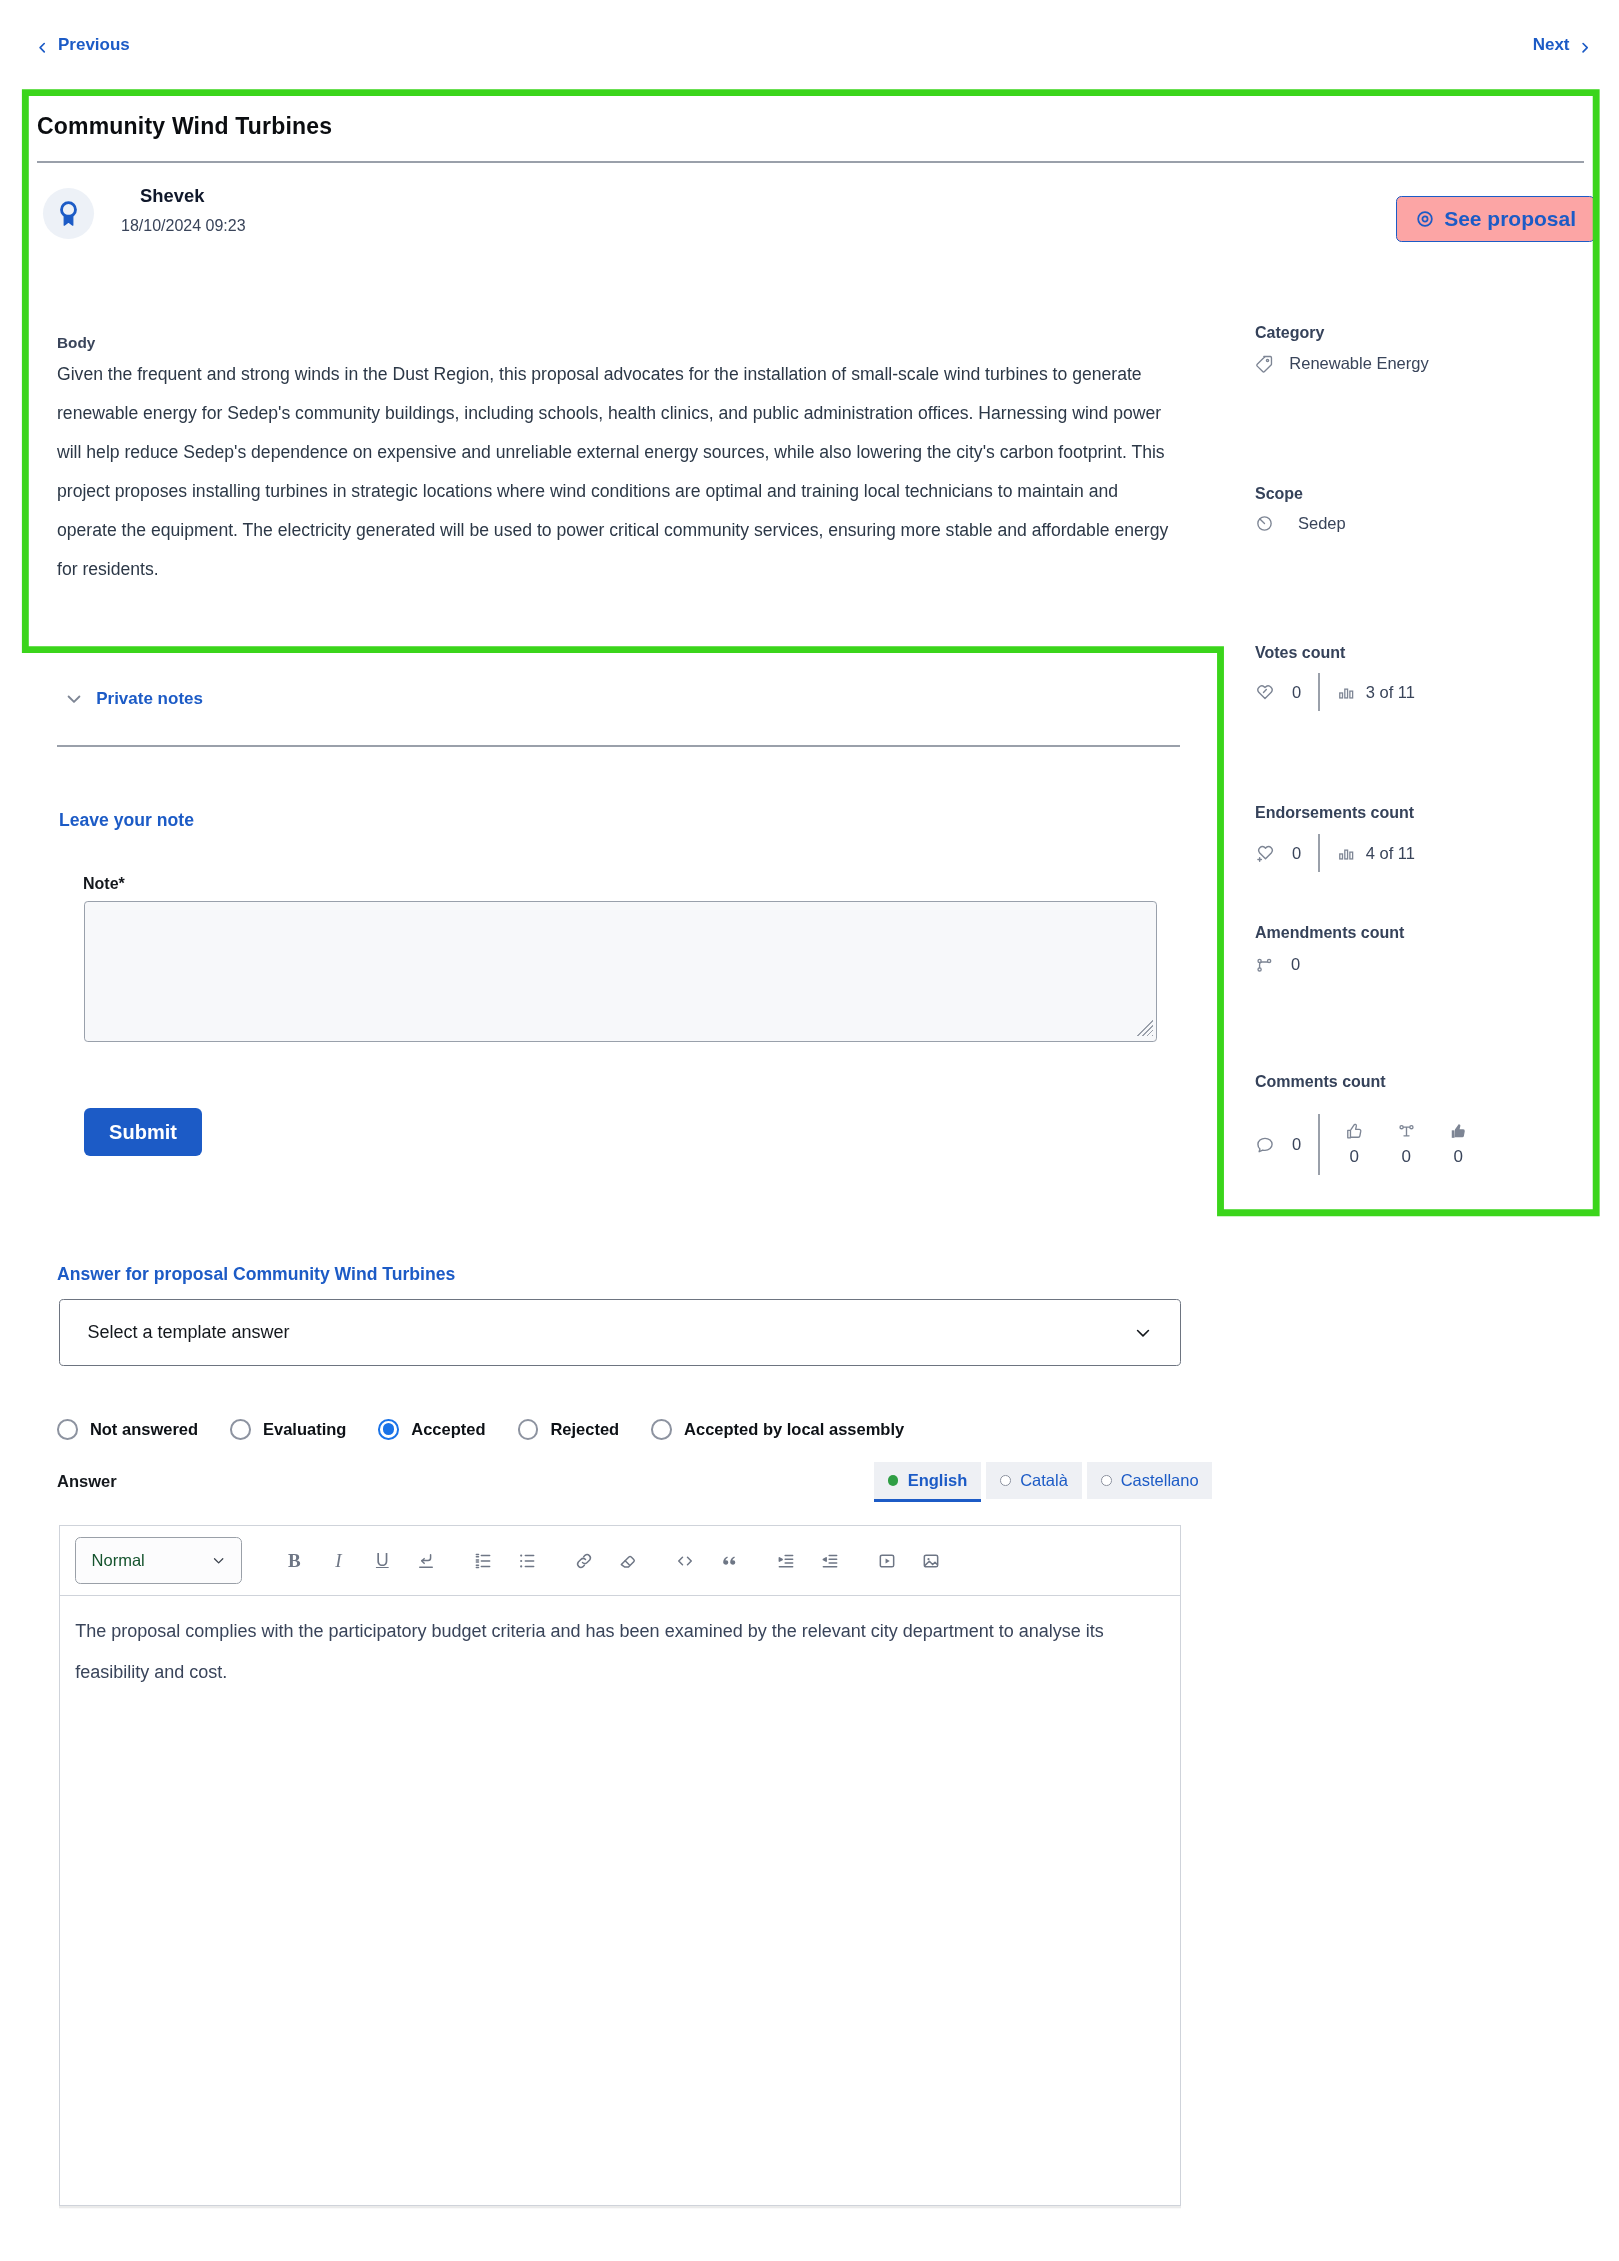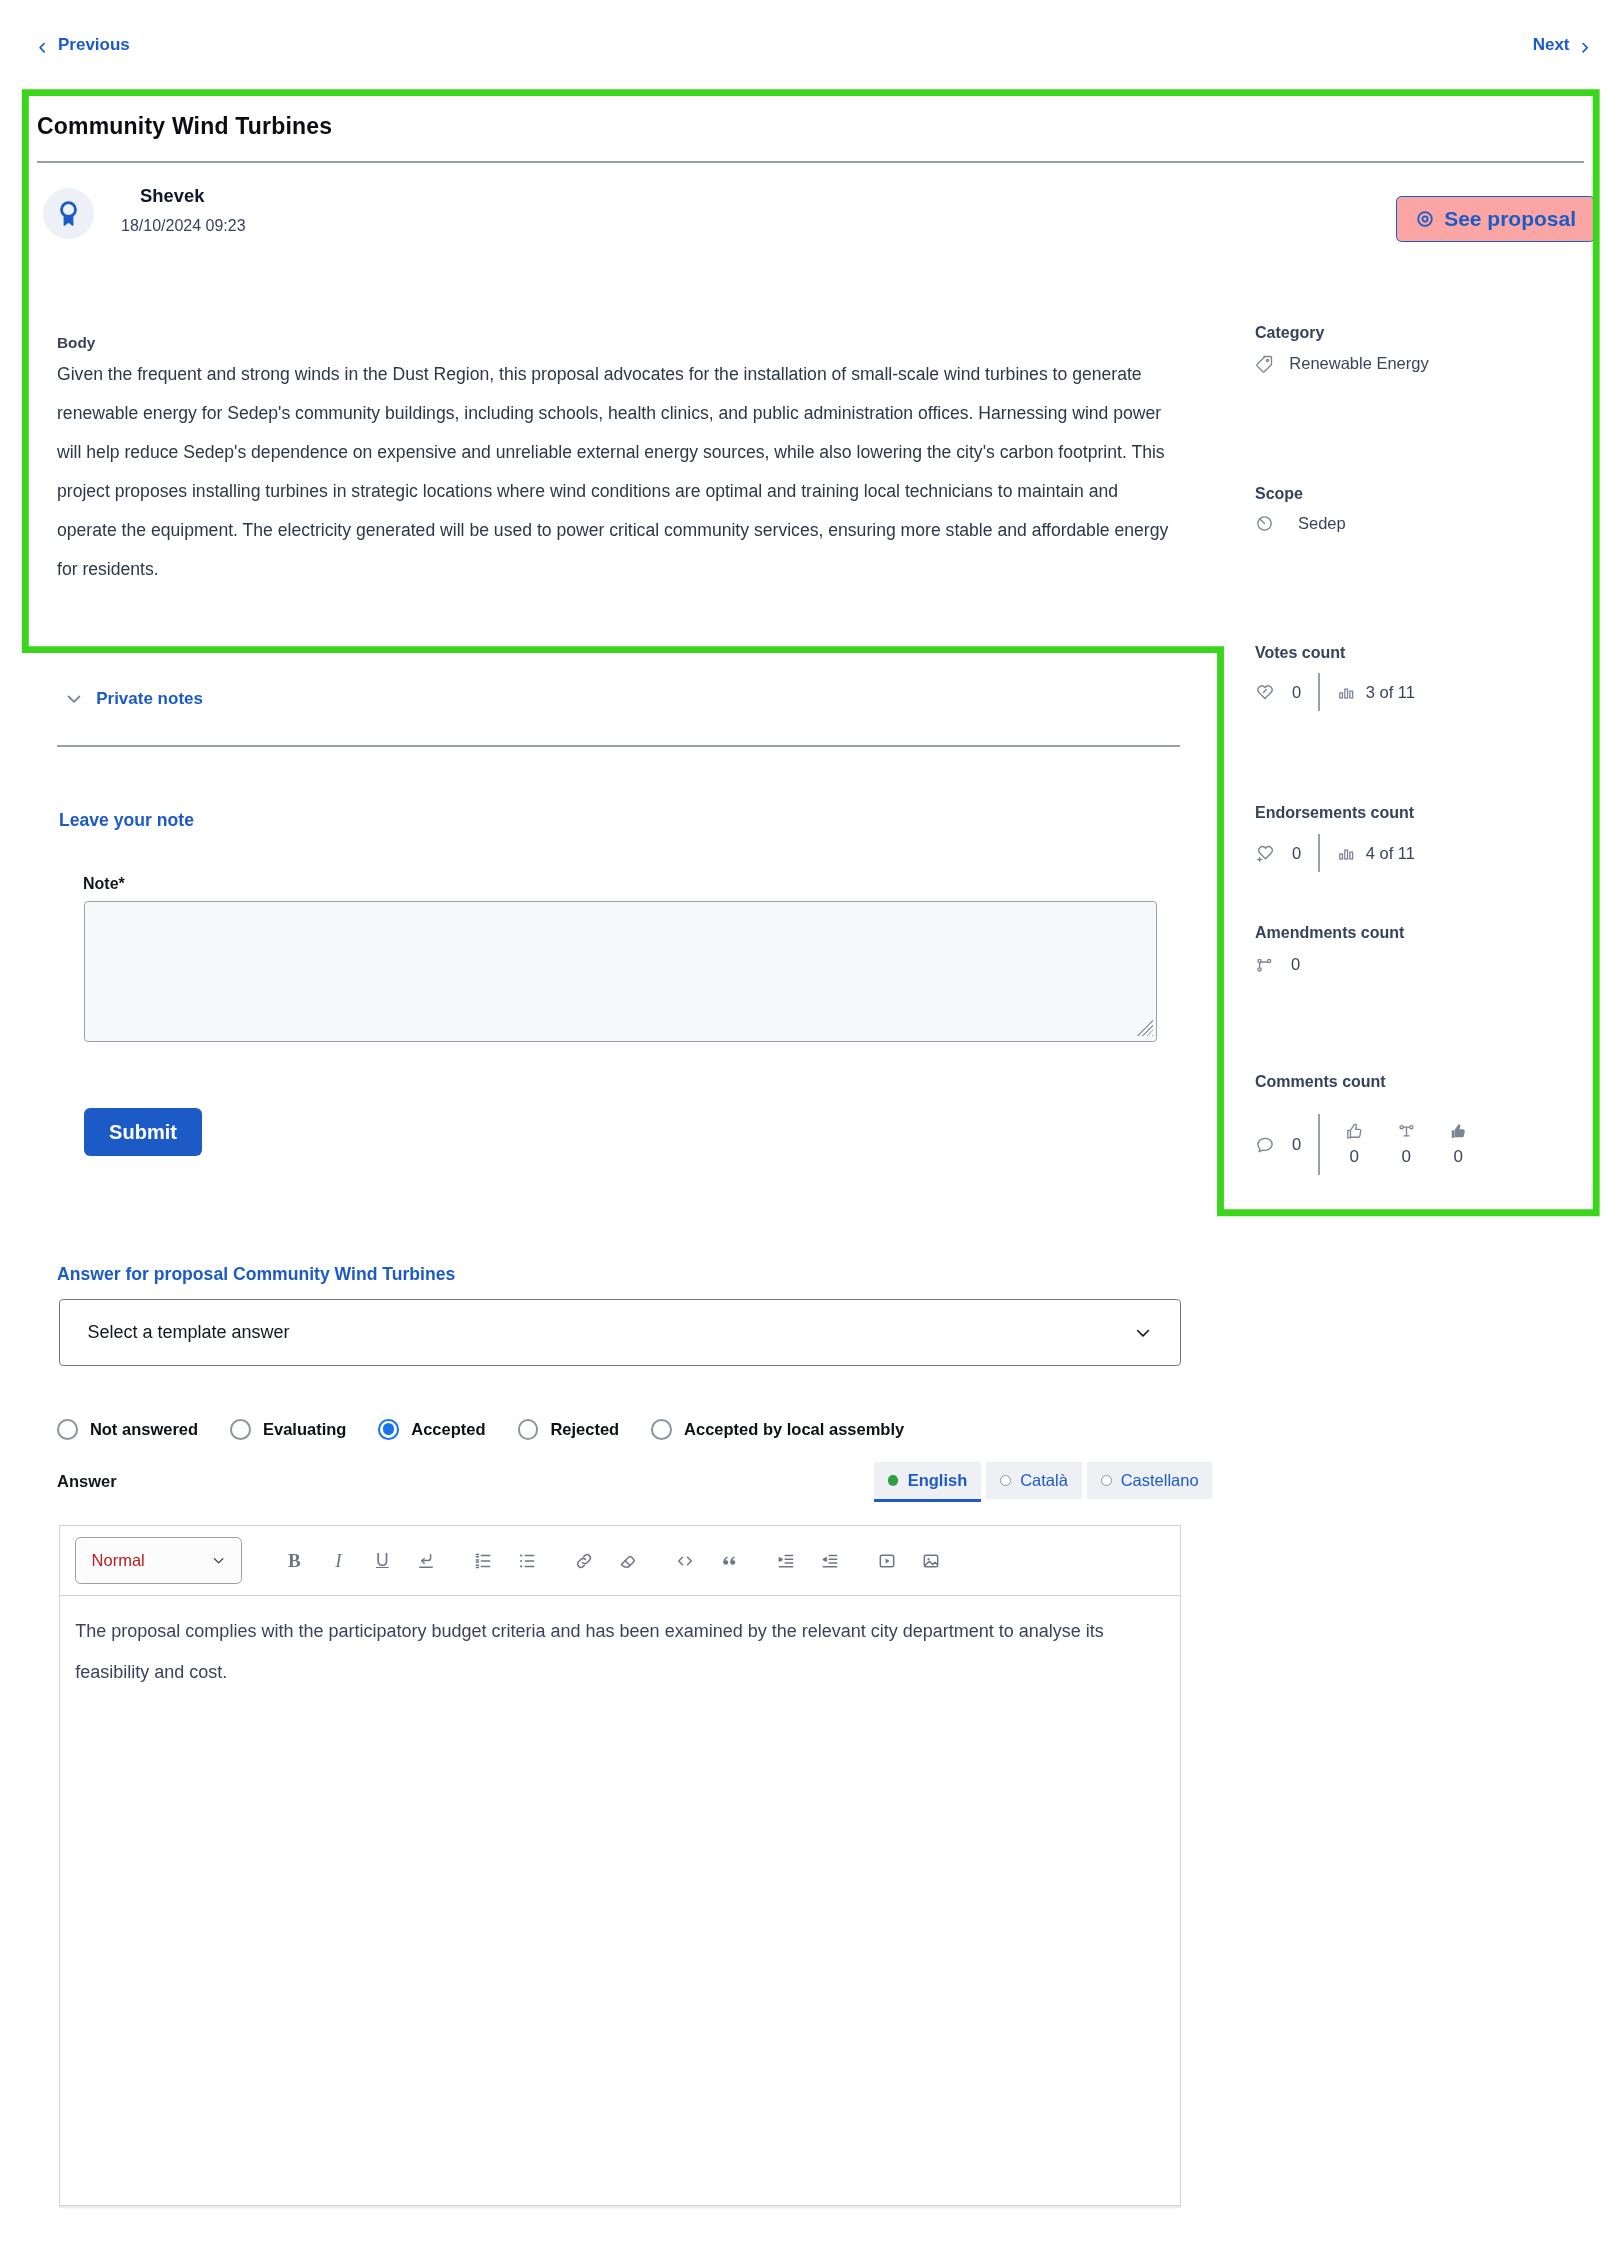--- a/index.html
+++ b/index.html
@@ -53,21 +53,21 @@
   .lang-tab{height:37px;background:#eef0f4;display:flex;align-items:center;gap:9.2px;padding:0 13.8px;cursor:pointer;position:relative;color:#1c5bc6;font-size:16.5px;}
   .lang-tab .dot{width:10.7px;height:10.7px;border-radius:50%;box-sizing:border-box;}
   .lang-tab .dot.on{background:#2f9e44;}
   .lang-tab .dot.off{border:1.9px solid #8d93a0;background:#fff;}
   .lang-tab.active{font-weight:700;}
   .lang-tab.active::after{content:"";position:absolute;left:0;right:0;bottom:-3.1px;height:3.1px;background:#1c5bc6;}
   
   .editor{left:59px;top:1525px;width:1122px;height:681px;box-sizing:border-box;border:1.1px solid #cfd3da;background:#fff;box-shadow:0 2.3px 0 rgba(0,0,0,0.08);}
   .toolbar{height:70px;border-bottom:1.1px solid #cfd3da;display:flex;align-items:center;padding:0 15.3px;box-sizing:border-box;}
   .fmt-select{width:167px;height:47px;box-sizing:border-box;border:1.1px solid #9aa0a8;border-radius:5.4px;background:#fcfcfd;display:flex;align-items:center;justify-content:space-between;padding:0 15.3px;cursor:pointer;}
-  .fmt-select .txt{font-size:16.5px;color:#b91c1c;}
+  .fmt-select .txt{font-size:16.5px;color:#14532d;}
   .tb{width:20px;height:24.5px;margin-right:24px;border:none;background:none;padding:0;color:#6e7685;display:flex;align-items:center;justify-content:center;cursor:pointer;}
   .tb.grp{margin-right:37px;}
   .tb-letter{font-size:19px;font-weight:700;font-family:"Liberation Serif",serif;}
   .tb-italic{font-size:19px;font-style:italic;font-family:"Liberation Serif",serif;font-weight:400;}
   .tb-under{font-size:17.6px;text-decoration:underline;font-weight:400;}
   .tb-first{margin-left:42px;}
   .editor-content{padding:15.3px 15.3px 0 15.3px;color:#39445a;outline:none;height:589px;}
   .editor-content p{margin:0 0 49px 0;font-size:18px;line-height:41px;}
 </style>
 </head>

